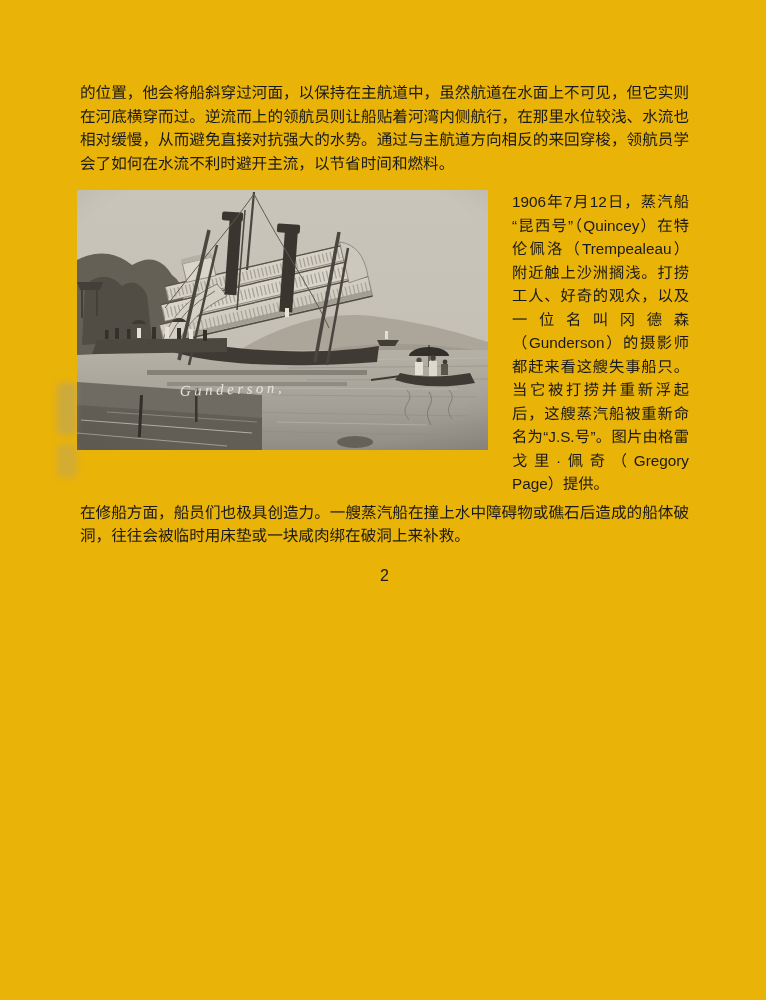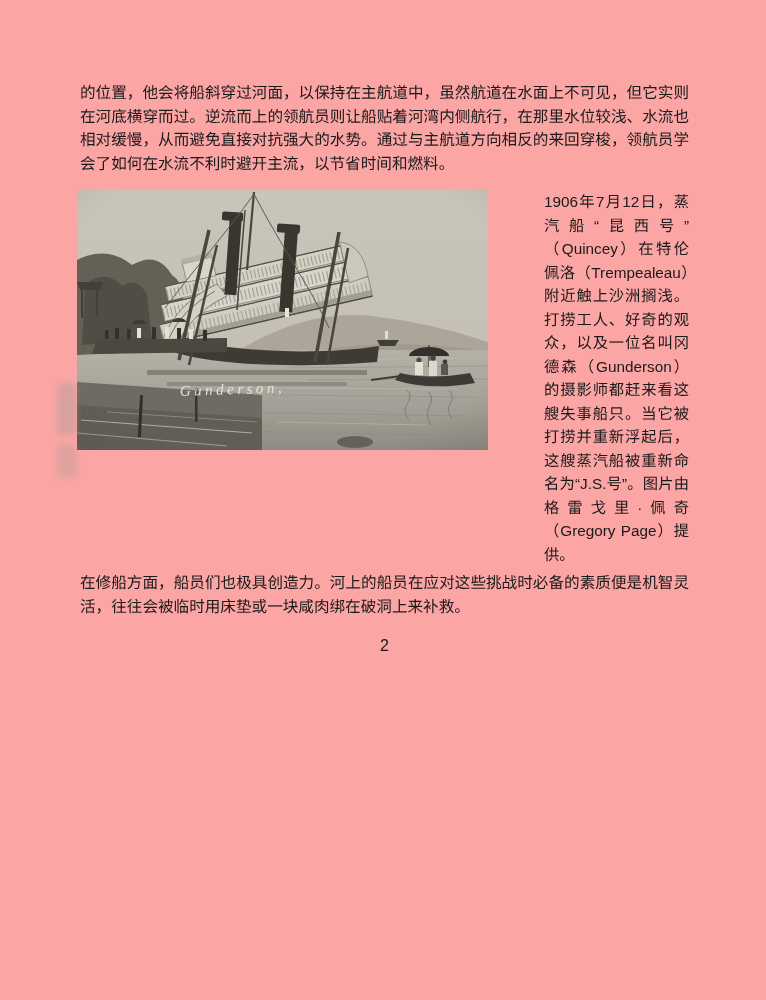--- a/index.html
+++ b/index.html
@@ -2,21 +2,21 @@
 <html lang="zh-CN"><head>
 <meta charset="utf-8">
 <style>
   * { box-sizing: border-box; }
   html, body { margin: 0; padding: 0; background: #e8e8e8; }
   .page {
     position: relative;
     width: 766px;
     height: 1000px;
     margin: 0 auto;
-    background: #fca5a5;
+    background: #eab308;
     padding: 81px 77px 0 80px;
     font-family: "Liberation Sans", "DejaVu Sans", sans-serif;
     font-size: 15.6px;
     line-height: 23.5px;
     color: #1a1a1a;
     text-align: justify;
     overflow: hidden;
   }
   p.body-text { margin: 0 0 7px 0; }
   .figure {
@@ -30,21 +30,20 @@
     width: 411px;
     height: 260px;
     background: #c8c4ba;
   }
   .photo svg { display: block; width: 411px; height: 260px; }
   .caption {
     width: 178px;
     font-size: 15.3px;
     line-height: 23.5px;
     text-align: justify;
-    margin-left: 32px;
   }
   .page-number {
     margin-top: 18px;
     text-align: center;
     font-size: 16px;
     line-height: 20px;
   }
   .smudge {
     position: absolute;
     left: 57px;
@@ -218,19 +217,19 @@
 
         <text x="103" y="206" font-size="15" font-style="italic" letter-spacing="3.5" fill="#efebe0" opacity="0.95" transform="rotate(-2 103 206)" style="font-family:'Liberation Serif','DejaVu Serif',serif">Gunderson,</text>
 
         <rect width="411" height="260" fill="url(#vig)"></rect>
         <rect width="411" height="260" fill="#a89e82" opacity="0.05"></rect>
       </svg>
     </div>
     <figcaption class="caption">1906年7月12日，蒸汽船“昆西号”（Quincey）在特伦佩洛（Trempealeau）附近触上沙洲搁浅。打捞工人、好奇的观众，以及一位名叫冈德森（Gunderson）的摄影师都赶来看这艘失事船只。当它被打捞并重新浮起后，这艘蒸汽船被重新命名为“J.S.号”。图片由格雷戈里·佩奇（Gregory Page）提供。</figcaption>
   </figure>
 
-  <p class="body-text">在修船方面，船员们也极具创造力。河上的船员在应对这些挑战时必备的素质便是机智灵活，往往会被临时用床垫或一块咸肉绑在破洞上来补救。</p>
+  <p class="body-text">在修船方面，船员们也极具创造力。一艘蒸汽船在撞上水中障碍物或礁石后造成的船体破洞，往往会被临时用床垫或一块咸肉绑在破洞上来补救。</p>
 
 
 
   <div class="page-number">2</div>
 
 </div>
 
 </body></html>

